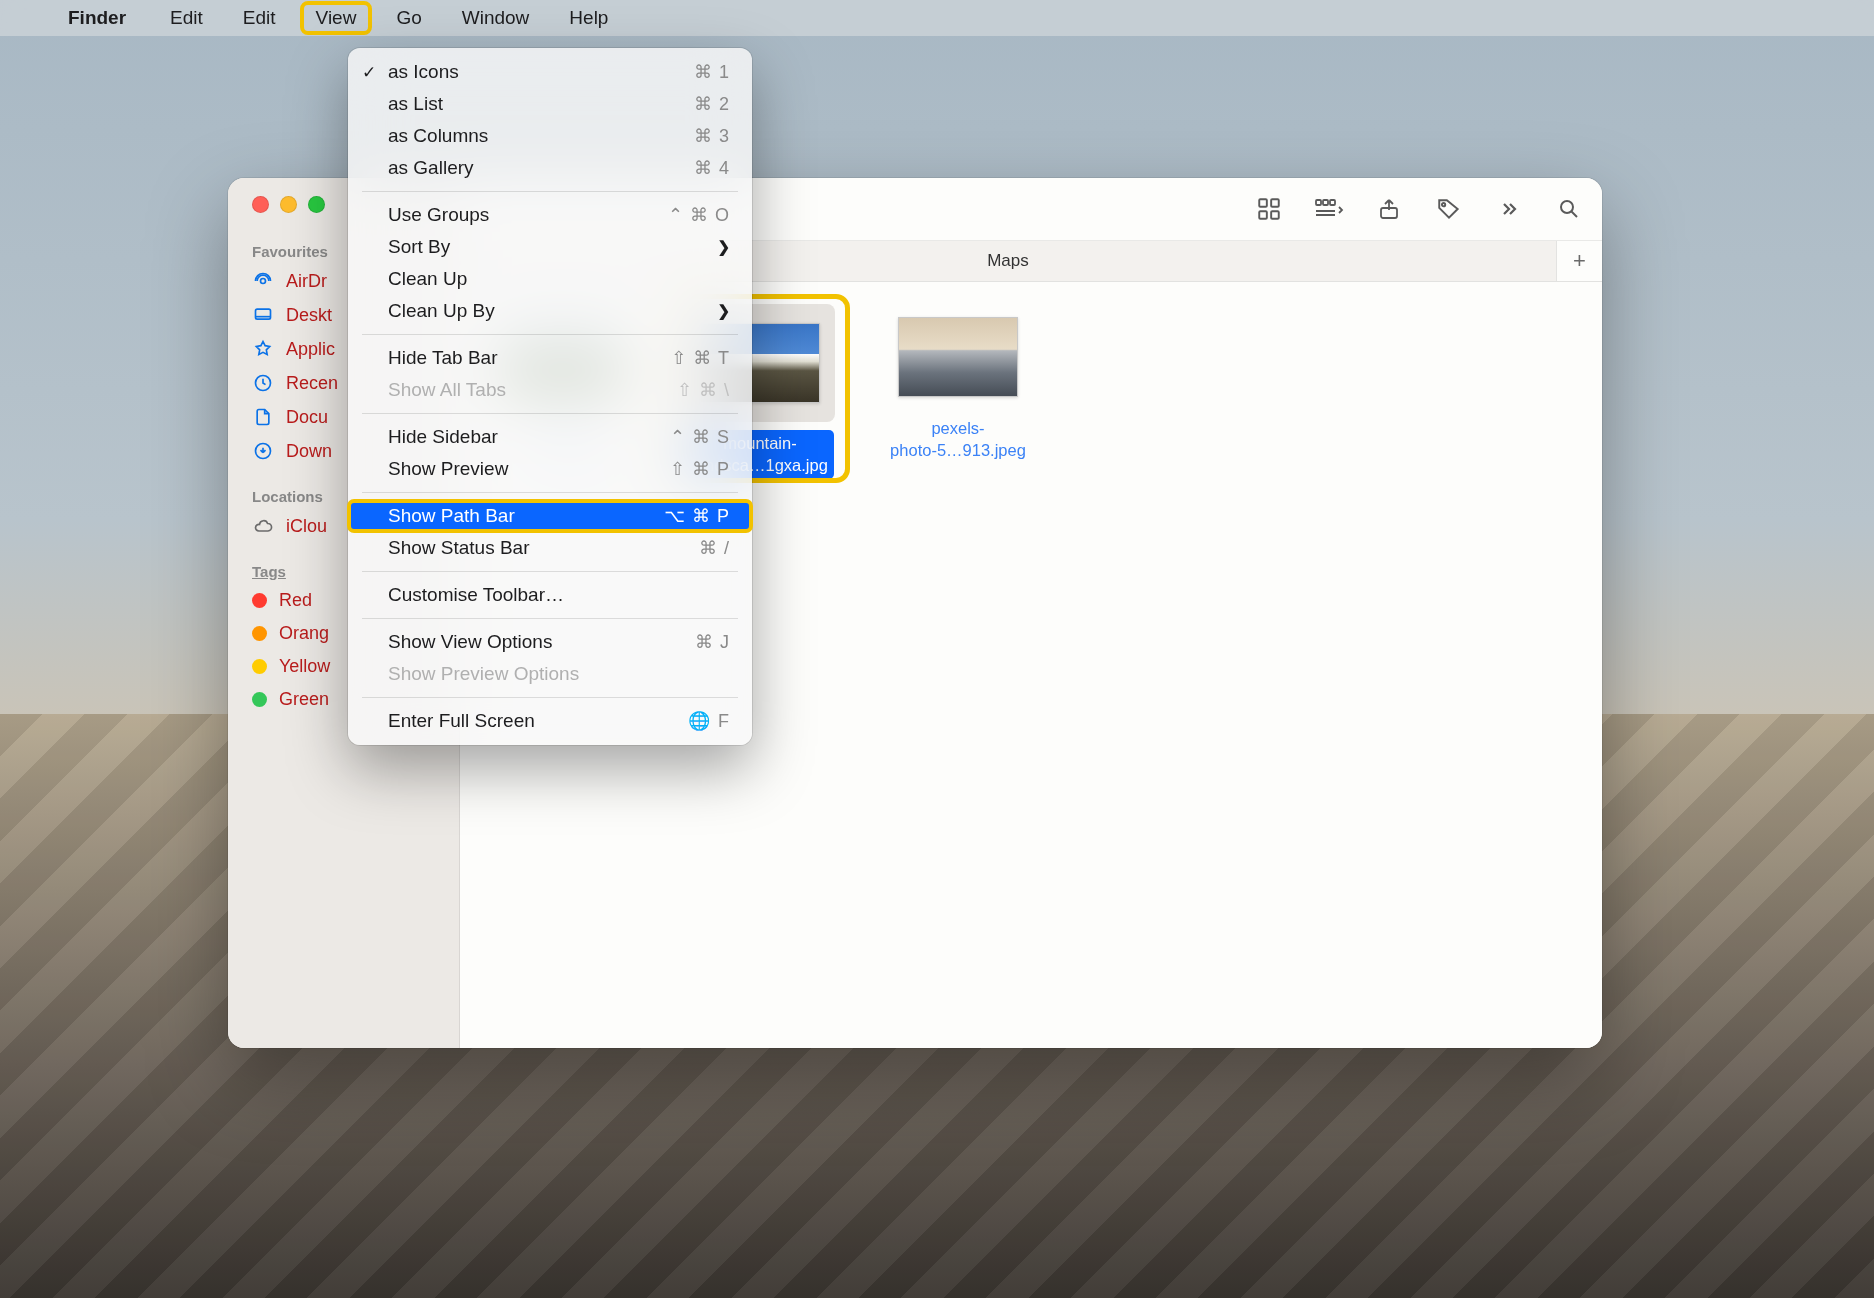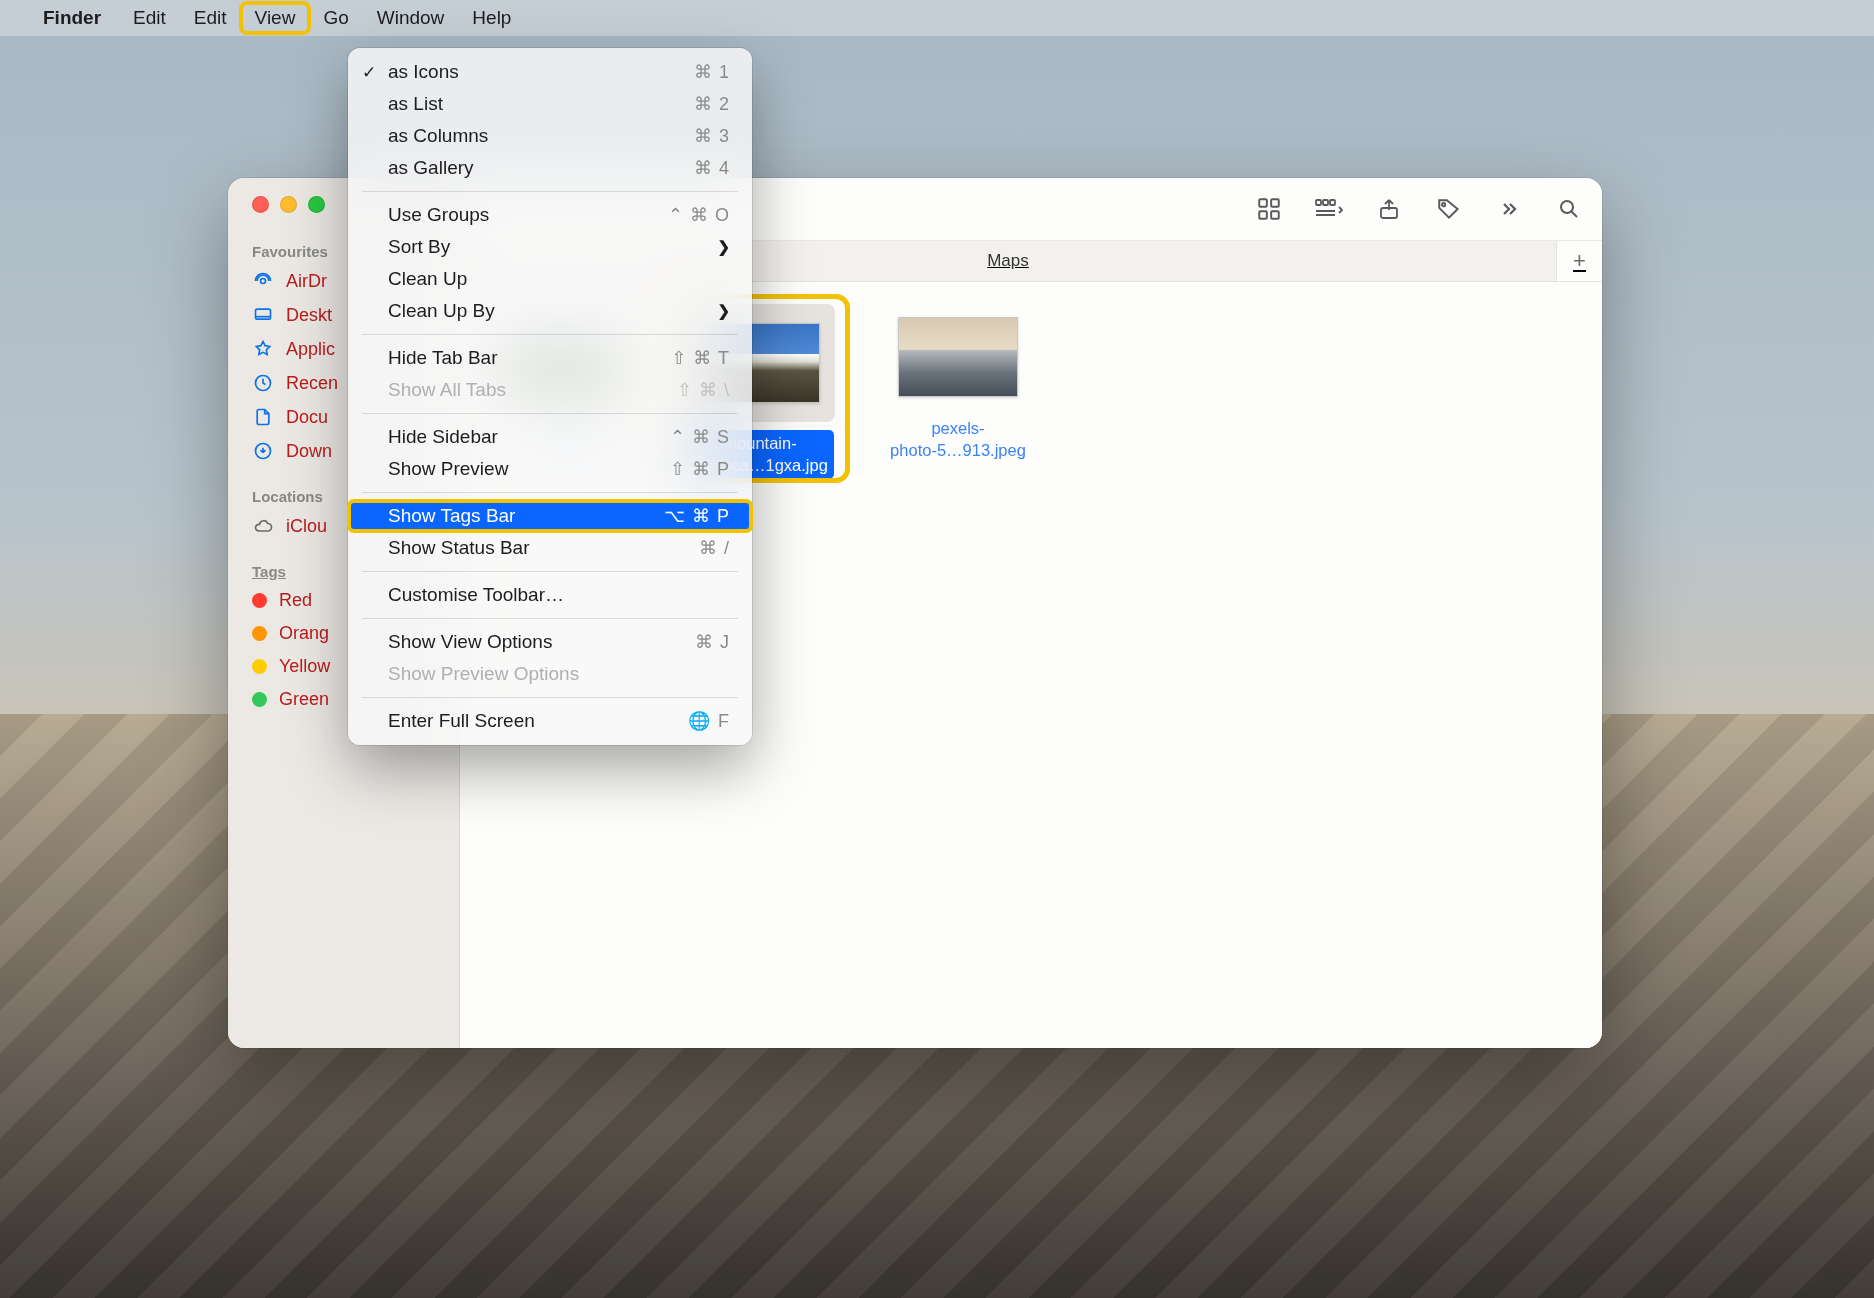--- a/index.html
+++ b/index.html
@@ -3,21 +3,21 @@
 <meta charset="utf-8">
 <style>
 * { margin: 0; padding: 0; box-sizing: border-box; font-family: -apple-system, "SF Pro Text", "Helvetica Neue", Arial, sans-serif; }
 body { width: 1874px; height: 1298px; overflow: hidden; position: relative; background: #000; }
 
 
 .wallpaper { position: absolute; inset: 0; background: linear-gradient(to bottom, #a8b8c4 0%, #b8c4cc 40%, #c9c4b8 55%, #b5a890 62%, #8a8070 70%, #6b6258 80%, #4a4540 100%); }
 .wallpaper::before { content:""; position:absolute; left:0; right:0; bottom:0; height:45%; background: repeating-linear-gradient(135deg, rgba(0,0,0,0.08) 0 30px, rgba(255,255,255,0.04) 30px 60px), linear-gradient(to bottom, #b5a890, #6b6258 60%, #3a3530); }
 
 
-.menubar { position: absolute; top:0; left:0; right:0; height:36px; background: rgba(200,208,214,0.88); backdrop-filter: blur(10px); display:flex; align-items:center; padding-left:25px; gap:0; color:#1d1d1f; font-size:19px; }
+.menubar { position: absolute; top:0; left:0; right:0; height:36px; background: rgba(200,208,214,0.88); backdrop-filter: blur(10px); display:flex; align-items:center; padding-left:38px; gap:12px; color:#1d1d1f; font-size:19px; }
 .menubar .apple { font-size:22px; margin-right:18px; }
 .menubar .app-name { font-weight:700; margin-right:18px; }
 .menubar .menu { padding:4px 14px; border-radius:5px; cursor:default; }
 .menubar .menu.highlighted { outline:4px solid #f2c200; outline-offset:-2px; border-radius:6px; }
 
 
 .finder-window { position:absolute; left:228px; top:178px; width:1374px; height:870px; background:#f5f2ef; border-radius:16px; box-shadow: 0 30px 80px rgba(0,0,0,0.35), 0 0 0 1px rgba(0,0,0,0.08); overflow:hidden; display:flex; }
 
 
 .sidebar { width:232px; background: rgba(235,232,228,0.95); border-right:1px solid rgba(0,0,0,0.08); padding-top:18px; display:flex; flex-direction:column; }
@@ -29,21 +29,21 @@
 .sb-section-title { font-size:15px; font-weight:600; color:#888; padding:6px 24px 4px; }
 .sb-item { display:flex; align-items:center; gap:12px; padding:6px 24px; font-size:18px; color:#b91c1c; }
 .sb-item .ic { width:22px; height:22px; display:flex; align-items:center; justify-content:center; color:#0b72e7; }
 .sb-item.cloud .ic { color:#6b6b6b; }
 .tag-dot { width:15px; height:15px; border-radius:50%; }
 
 
 .main { flex:1; display:flex; flex-direction:column; background:#fdfdfb; }
 .toolbar-row { height:62px; display:flex; align-items:center; justify-content:flex-end; padding:0 18px; gap:30px; color:#5a5a5a; }
 .toolbar-row .tb-ic { width:30px; height:30px; display:flex; align-items:center; justify-content:center; }
-.tabbar { height:42px; display:flex; align-items:stretch; border-top:1px solid rgba(0,0,0,0.08); border-bottom:1px solid rgba(0,0,0,0.1);text-decoration:underline; }
+.tabbar { height:42px; display:flex; align-items:stretch; border-top:1px solid rgba(0,0,0,0.08); border-bottom:1px solid rgba(0,0,0,0.1); }
 .tab { flex:1; display:flex; align-items:center; justify-content:center; font-size:17px; color:#333; background:#f3f1ee; }
 .tab-add { width:46px; display:flex; align-items:center; justify-content:center; border-left:1px solid rgba(0,0,0,0.1); color:#6a6a6a; font-size:22px; }
 
 .content { flex:1; padding:22px 18px; display:flex; gap:30px; align-items:flex-start; }
 .file { width:168px; display:flex; flex-direction:column; align-items:center; gap:8px; }
 .thumb-wrap { width:140px; height:105px; display:flex; align-items:center; justify-content:center; }
 .thumb { width:120px; height:80px; border:1px solid #c8c8c8; box-shadow: 0 1px 3px rgba(0,0,0,0.15); background:#ddd; }
 .thumb.t1 { background: linear-gradient(to bottom, #c9d8e4 0%, #c9d8e4 30%, #aab6a8 30%, #6b8a5c 60%, #4f6c3e 100%); }
 .thumb.t2 { background: linear-gradient(to bottom, #3a76c7 0%, #4f8ad6 38%, #ffffff 38%, #e2e0d4 48%, #5a5543 60%, #3a3528 100%); }
 .thumb.t3 { background: linear-gradient(to bottom, #d8c9b0 0%, #e8dcc7 40%, #b3b7bc 42%, #6b737d 70%, #454c55 100%); }
@@ -297,21 +297,21 @@
     <div class="dd-item">
       <span>Hide Sidebar</span>
       <span class="shortcut">⌃ ⌘ S</span>
     </div>
     <div class="dd-item">
       <span>Show Preview</span>
       <span class="shortcut">⇧ ⌘ P</span>
     </div>
     <div class="dd-sep"></div>
     <div class="dd-item selected hl-ring">
-      <span>Show Tags Bar</span>
+      <span>Show Path Bar</span>
       <span class="shortcut">⌥ ⌘ P</span>
     </div>
     <div class="dd-item">
       <span>Show Status Bar</span>
       <span class="shortcut">⌘ /</span>
     </div>
     <div class="dd-sep"></div>
     <div class="dd-item">
       <span>Customise Toolbar…</span>
     </div>

